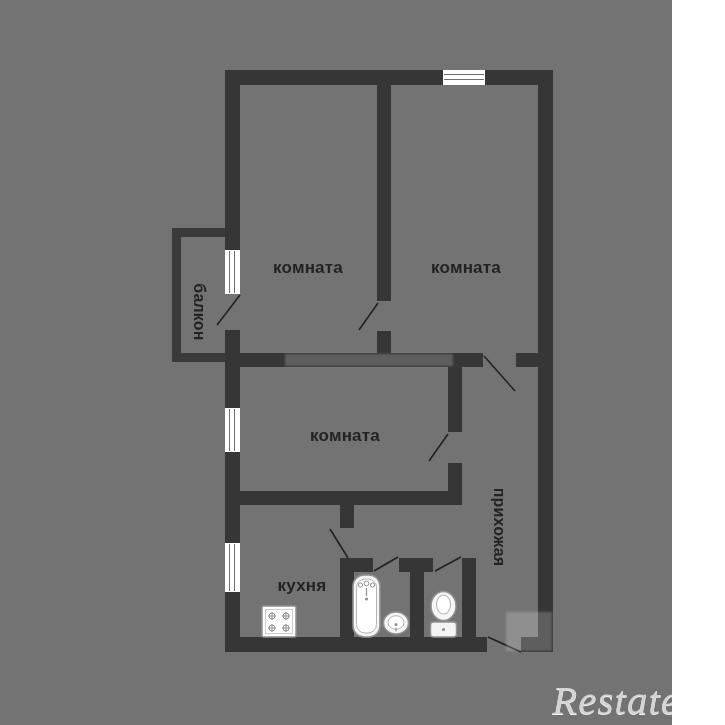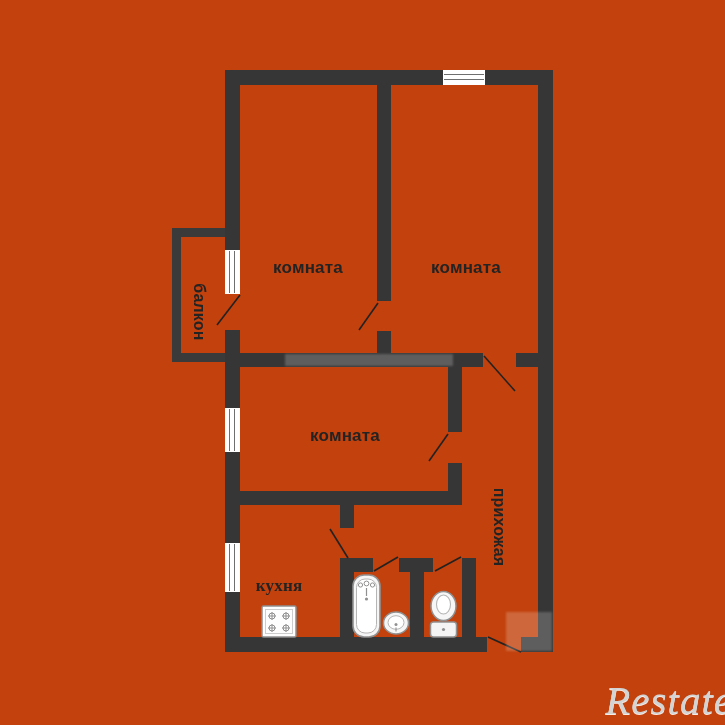--- a/index.html
+++ b/index.html
@@ -1,16 +1,16 @@
 <!DOCTYPE html>
 <html><head>
 <meta charset="utf-8">
 <style>
   html,body{margin:0;padding:0;background:#fff;}
-  .stage{position:relative;width:725px;height:725px;background:#c2410c;overflow:hidden;
+  .stage{position:relative;width:672px;height:725px;background:#737373;overflow:hidden;
          font-family:"Liberation Sans",sans-serif;}
   
   .w{position:absolute;background:#363636;}
   .w.thin{background:#3a3a3a;}
   
   .win{position:absolute;background:#ffffff;}
   .win::before,.win::after{content:"";position:absolute;background:#6f6f6f;}
   .win.v::before{left:4px;top:1px;bottom:1px;width:1.2px;}
   .win.v::after{left:9px;top:1px;bottom:1px;width:1.2px;}
   .win.h::before{top:4px;left:1px;right:1px;height:1.2px;}
@@ -125,21 +125,21 @@
       <rect x="430.5" y="622" width="26" height="15" rx="3" fill="#f4f4f4" stroke="#909090" stroke-width="1.5"></rect>
       <circle cx="443.5" cy="629.5" r="1.6" fill="#909090"></circle>
       <ellipse cx="443.5" cy="606" rx="12.5" ry="14.5" fill="#f6f6f6" stroke="#909090" stroke-width="1.5"></ellipse>
       <ellipse cx="443.5" cy="604.5" rx="7" ry="9.5" fill="#ffffff" stroke="#b5b5b5" stroke-width="1.1"></ellipse>
     </g>
   </svg>
 
   <div class="lbl" style="left:308px;top:268px;">комната</div>
   <div class="lbl" style="left:466px;top:268px;">комната</div>
   <div class="lbl" style="left:345px;top:436px;">комната</div>
-  <div class="lbl" style="left:279px;top:586px;font-family:Liberation Serif, serif;">кухня</div>
+  <div class="lbl" style="left:302px;top:586px;">кухня</div>
   <div class="lbl vert" style="left:199px;top:312px;">балкон</div>
   <div class="lbl vert" style="left:499px;top:527px;">прихожая</div>
 
   <div class="artifact" style="left:285px;top:354px;width:168px;height:12px;"></div>
   <div class="artifact" style="left:506px;top:612px;width:46px;height:39px;"></div>
 
   <div class="watermark">Restate</div>
 </div>
 
 </body></html>

